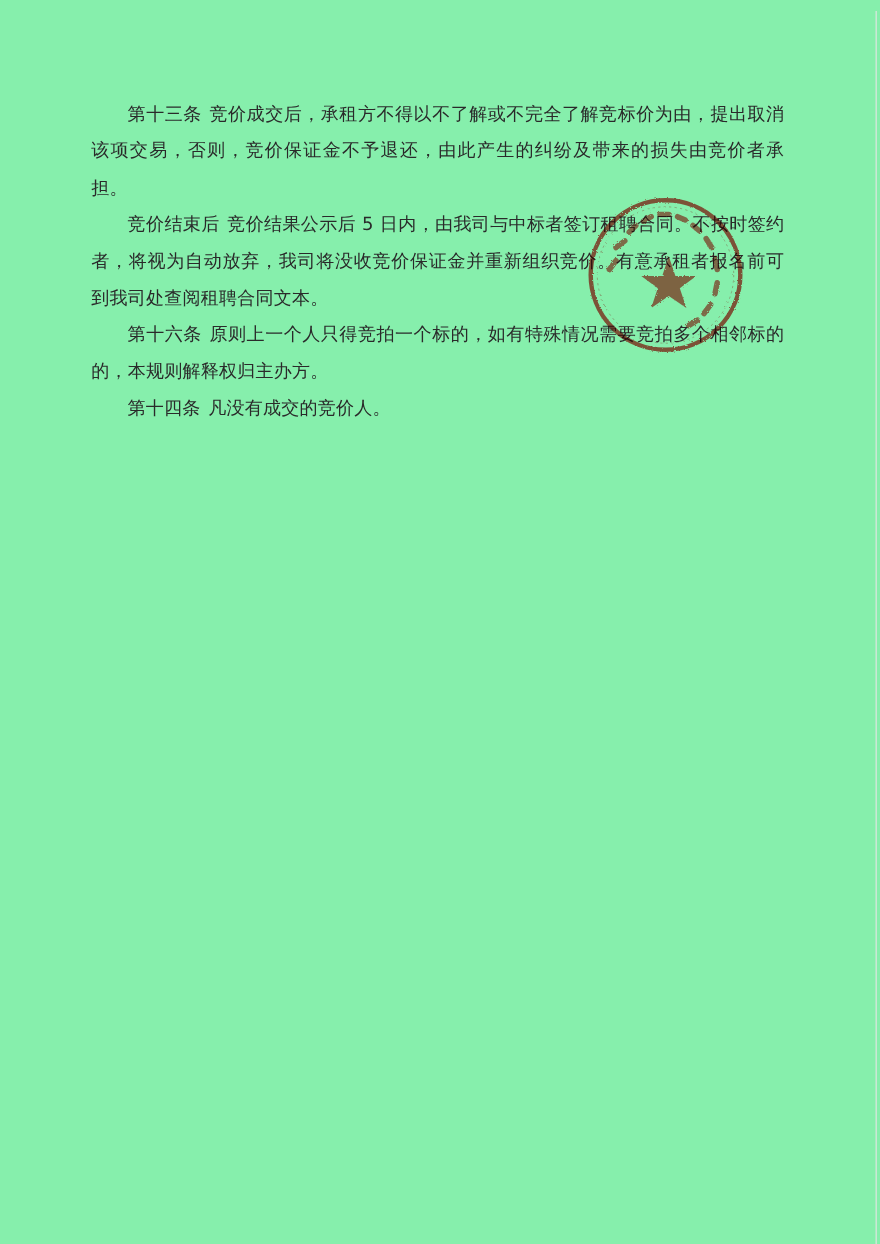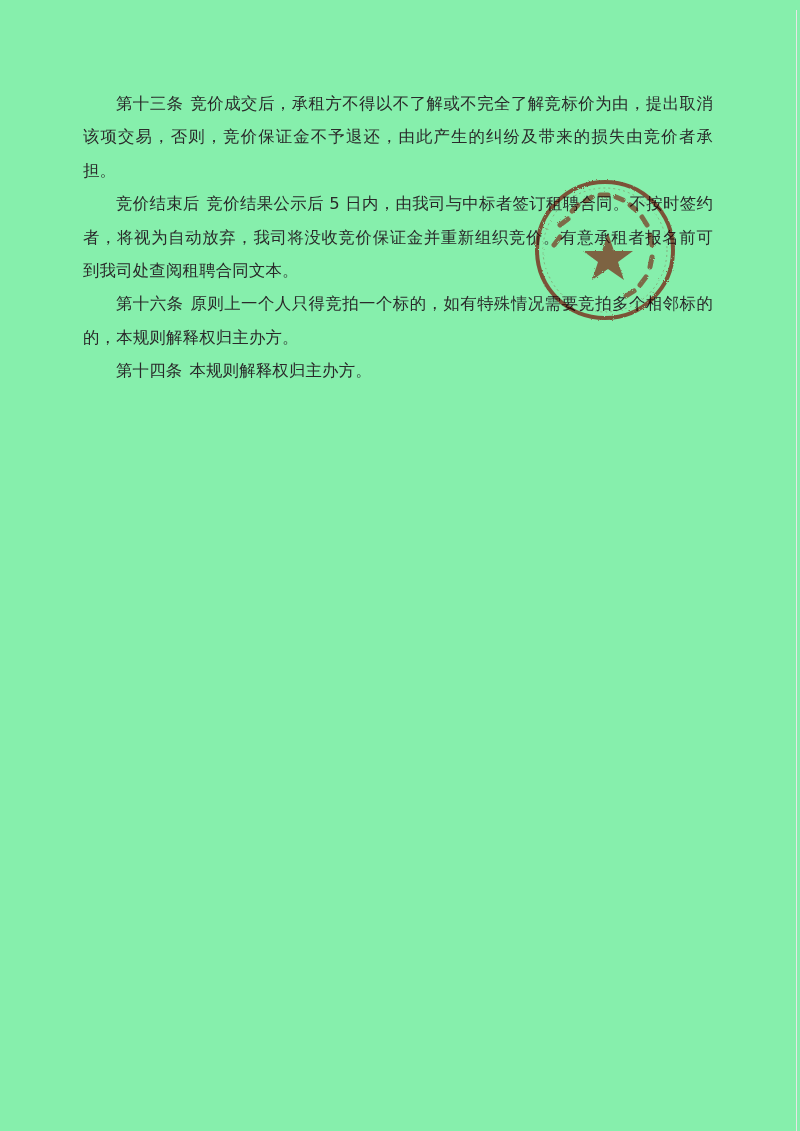--- a/index.html
+++ b/index.html
@@ -63,21 +63,21 @@
 </head>
 <body>
 
 <div class="page">
   <div class="page-edge"></div>
 
   <div class="body-text">
     <p class="article"><span class="num">第十三条</span><span>竞价成交后，承租方不得以不了解或不完全了解竞标价为由，提出取消该项交易，否则，竞价保证金不予退还，由此产生的纠纷及带来的损失由竞价者承担。</span></p>
     <p class="article"><span class="num">竞价结束后</span><span>竞价结果公示后 5 日内，由我司与中标者签订租聘合同。不按时签约者，将视为自动放弃，我司将没收竞价保证金并重新组织竞价。有意承租者报名前可到我司处查阅租聘合同文本。</span></p>
     <p class="article"><span class="num">第十六条</span><span>原则上一个人只得竞拍一个标的，如有特殊情况需要竞拍多个相邻标的的，本规则解释权归主办方。</span></p>
-    <p class="article"><span class="num">第十四条</span><span>本规则解释权归主办方。</span></p>
+    <p class="article"><span class="num">第十四条</span><span>凡没有成交的竞价人。</span></p>
   </div>
 
   <div class="stamp">
     <svg width="150" height="150" viewBox="0 0 150 150">
       <defs>
         <filter id="rough" x="-10%" y="-10%" width="120%" height="120%">
           <feTurbulence type="fractalNoise" baseFrequency="0.9" numOctaves="2" seed="3" result="noise"></feTurbulence>
           <feDisplacementMap in="SourceGraphic" in2="noise" scale="2.5"></feDisplacementMap>
         </filter>
       </defs>

